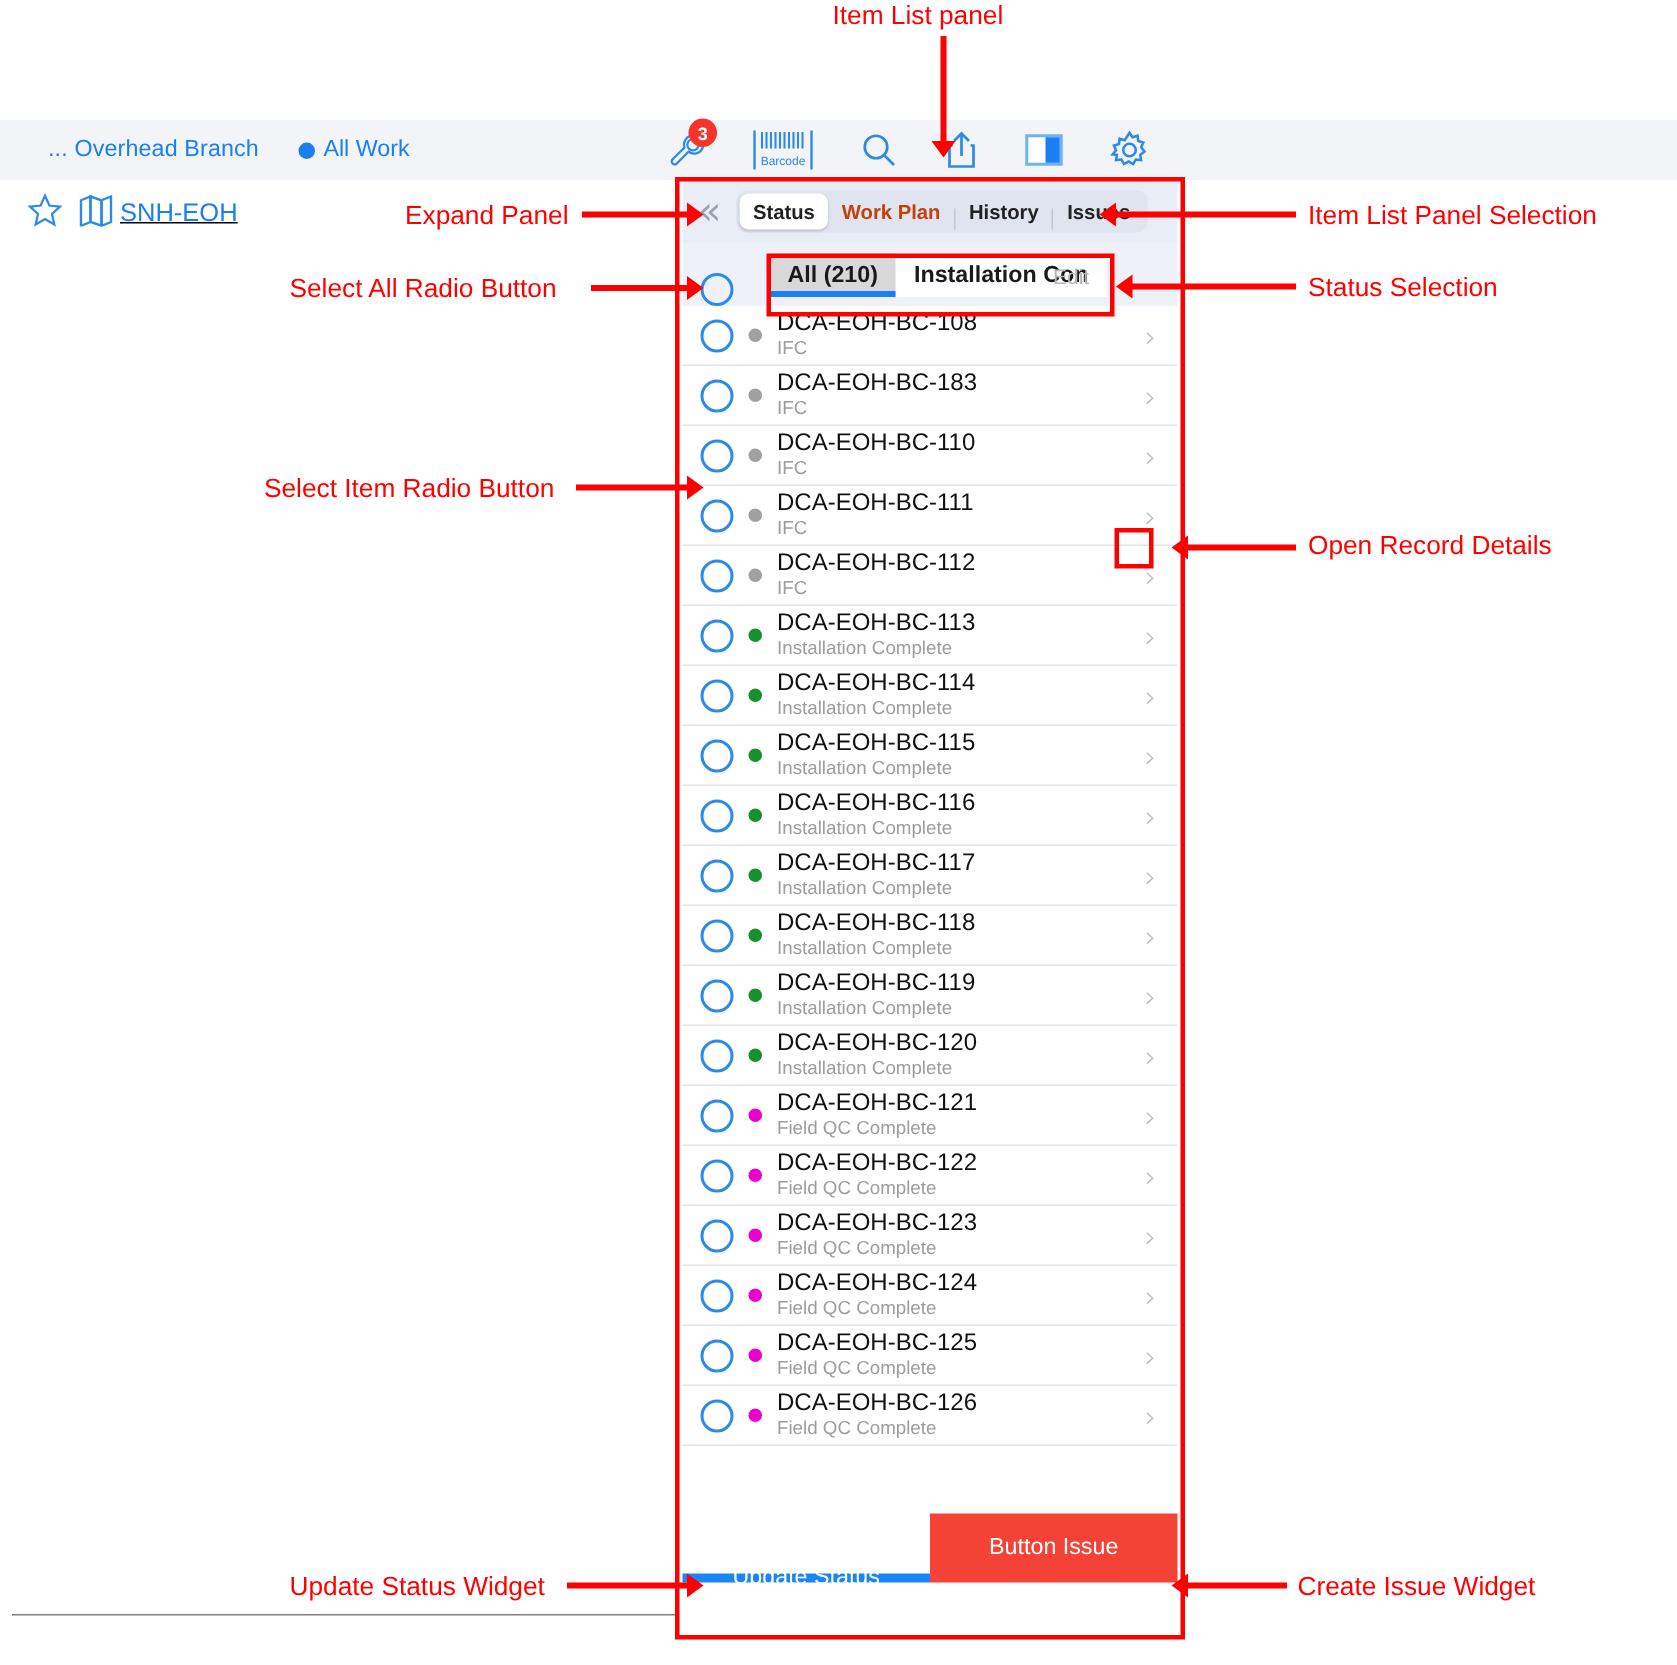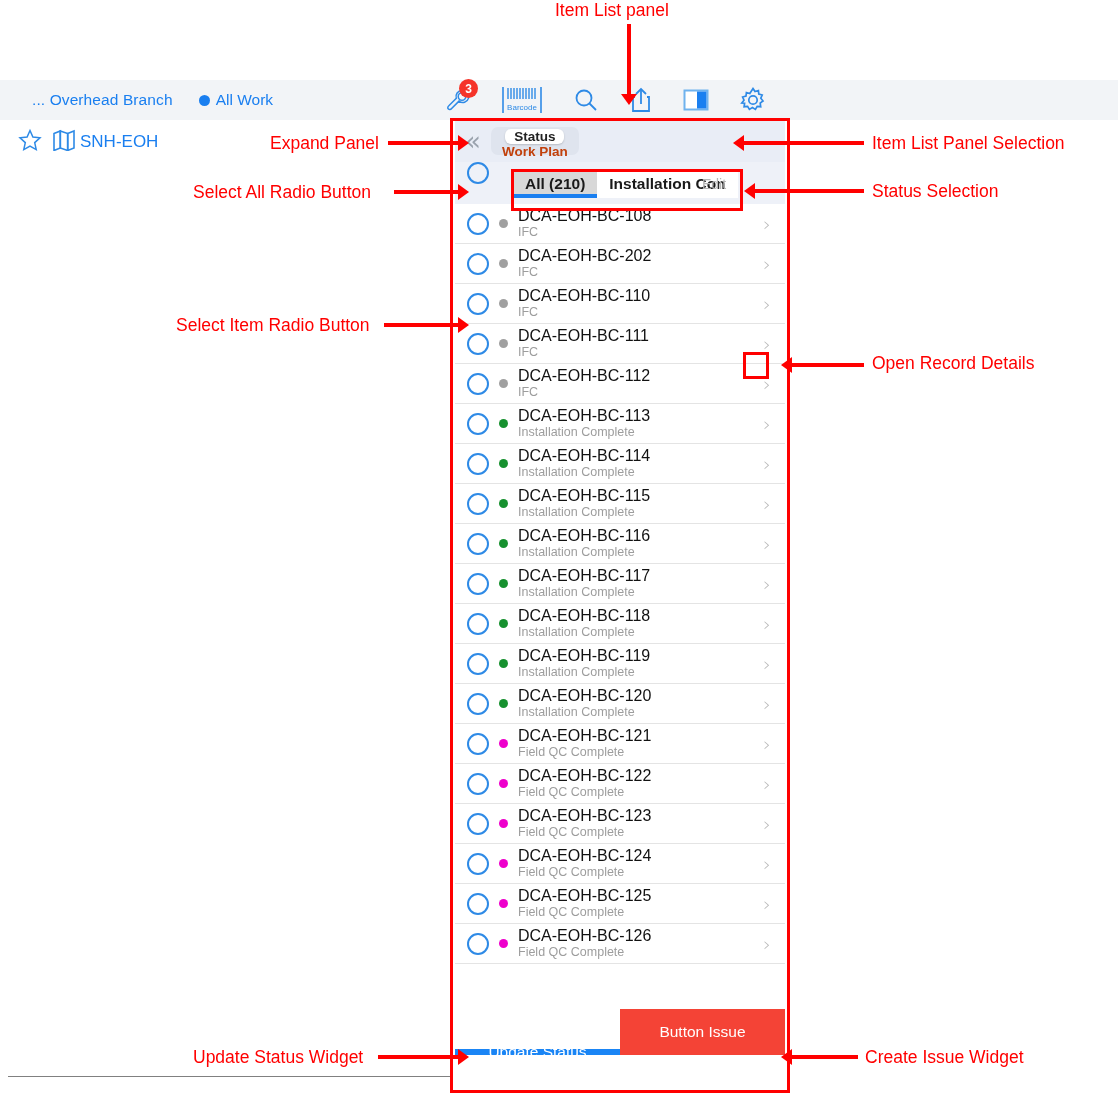--- a/index.html
+++ b/index.html
@@ -32,52 +32,52 @@
   .tb-icons{position:absolute;left:445px;top:0;height:40px;display:flex;align-items:center;}
   .tb-ico{position:relative;margin-right:30px;display:flex;align-items:center;justify-content:center;}
   .badge{
     position:absolute;left:14px;top:-8px;width:19px;height:19px;border-radius:50%;
     background:#f5342a;color:#fff;font-size:12px;font-weight:bold;
     display:flex;align-items:center;justify-content:center;line-height:1;
   }
 
   .row2{
     position:absolute;left:0;top:40px;width:1118px;height:44px;
-    background:#ffffff;display:flex;align-items:center;
+    background:#ffffff;display:flex;align-items:center;text-decoration:underline;
   }
   .star{margin-left:18px;}
   .mapico{margin-left:10px;}
   .snh{margin-left:4px;color:#1a7ff0;font-size:17px;white-space:nowrap;}
 
   
   #panel{
     position:absolute;left:455px;top:40px;width:330px;height:955px;
     background:#ffffff;
   }
   .tabrow{
     position:absolute;left:0;top:0;width:330px;height:42px;
     background:#e9edf6;display:flex;align-items:center;
   }
   .chev{margin-left:10px;color:#9aa2ad;font-size:26px;line-height:1;letter-spacing:-4px;
         font-family:"DejaVu Sans",sans-serif;}
   .segtabs{
     margin-left:14px;height:28px;background:#dfe4ee;border-radius:7px;
-    display:flex;align-items:center;padding:2px;box-sizing:border-box;flex-direction:column;
+    display:flex;align-items:flex-end;padding:2px;box-sizing:border-box;
   }
   .segtab{
     font-size:13.5px;font-weight:bold;color:#222;padding:0 9px;height:24px;
     display:flex;align-items:center;white-space:nowrap;position:relative;
   }
   .segtab.sel{background:#fff;border-radius:6px;box-shadow:0 1px 2px rgba(0,0,0,.18);}
   .segtab.dim{color:#c2410c;}
   .segsep{width:1px;height:14px;background:#c2c7d2;}
 
   .statusbar{
     position:absolute;left:0;top:42px;width:330px;height:42px;
-    background:#eef1f8;display:flex;align-items:flex-start;
+    background:#eef1f8;display:flex;align-items:flex-end;
   }
   .radio{
     width:22px;height:22px;border-radius:50%;border:2px solid #2e8ae6;box-sizing:border-box;
     background:transparent;
   }
   .statusbar .radio{margin-left:12px;}
   .stattabs{
     position:absolute;left:58px;top:7px;height:29px;display:flex;align-items:stretch;
     background:#fff;
   }
@@ -259,21 +259,21 @@
           <span class="txt">
             <span class="nm">DCA-EOH-BC-108</span>
             <span class="st">IFC</span>
           </span>
           <span class="arr">›</span>
         </div>
         <div class="item">
           <span class="radio"></span>
           <span class="sdot" style="background: rgb(160, 160, 160);"></span>
           <span class="txt">
-            <span class="nm">DCA-EOH-BC-202</span>
+            <span class="nm">DCA-EOH-BC-183</span>
             <span class="st">IFC</span>
           </span>
           <span class="arr">›</span>
         </div>
         <div class="item">
           <span class="radio"></span>
           <span class="sdot" style="background: rgb(160, 160, 160);"></span>
           <span class="txt">
             <span class="nm">DCA-EOH-BC-110</span>
             <span class="st">IFC</span>

